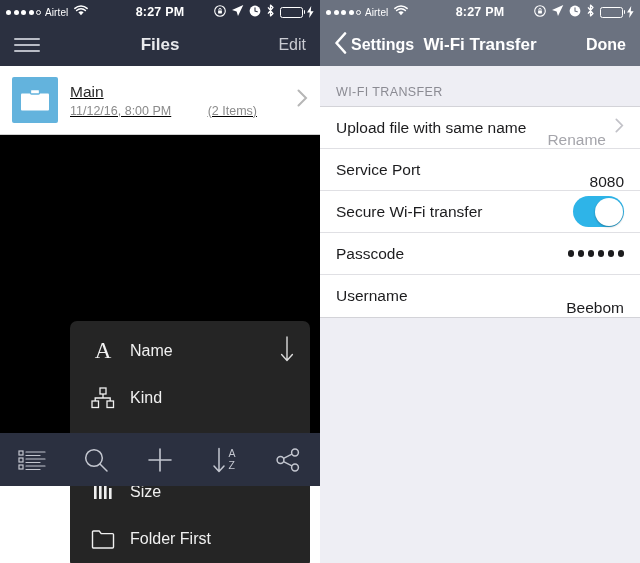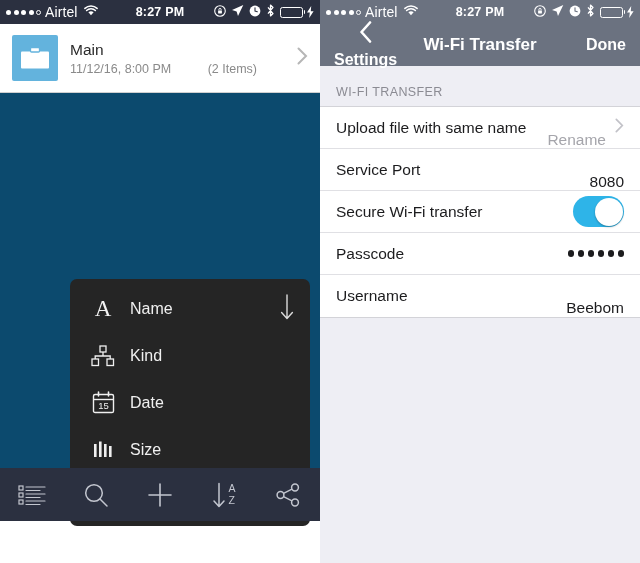--- a/index.html
+++ b/index.html
@@ -12,21 +12,21 @@
   .panel { width:320px; height:563px; position:relative; overflow:hidden; }
 
   
   .statusbar {
     height:24px; display:flex; align-items:center;
     padding:0 6px; font-size:12.5px; position:relative;
   }
   .sb-left { display:flex; align-items:center; gap:4px; }
   .sb-dots { display:flex; gap:2.5px; align-items:center; }
   .sb-dot { width:5px; height:5px; border-radius:50%; }
-  .sb-carrier { font-size:14px; letter-spacing:.1px; }
+  .sb-carrier { font-size:10px; letter-spacing:.1px; }
   .wifi-ico { display:inline-block; margin-left:2px; }
   .sb-time {
     position:absolute; left:0; right:0; text-align:center;
     font-size:12.5px; font-weight:bold; letter-spacing:.2px;
   }
   .sb-right {
     margin-left:auto; display:flex; align-items:center; gap:5px;
     position:relative; z-index:2;
   }
   .batt { display:flex; align-items:center; gap:1px; }
@@ -57,26 +57,26 @@
     position:absolute; left:0; right:0; text-align:center;
     font-size:17px; font-weight:bold; color:#e8e9ec; pointer-events:none;
   }
   .slate .nav-title { color:#ffffff; }
   .nav-right {
     margin-left:auto; font-size:16px; color:#c9cbd2; position:relative; z-index:2;
   }
   .slate .nav-right { color:#ffffff; font-weight:bold; }
   .hamburger { display:flex; flex-direction:column; gap:4px; width:26px; }
   .hamburger span { display:block; height:2px; background:#b9bcc6; border-radius:1px; }
-  .back-grp { display:flex; align-items:center; gap:4px; position:relative; z-index:2; color:#fff;flex-direction:column; }
+  .back-grp { display:flex; align-items:center; gap:4px; position:relative; z-index:2; color:#fff; }
   .back-chev { font-size:22px; font-weight:bold; line-height:1; }
   .back-label { font-size:16px; font-weight:bold; }
 
   
-  .files-body { background:#0c4a6e; height:497px; position:relative; }
+  .files-body { background:#000000; height:420px; position:relative;text-decoration:underline; }
   .file-row {
     display:flex; align-items:center; gap:12px;
     background:#ffffff; padding:11px 12px; border-bottom:1px solid #d0d0d0;
   }
   .folder-ico {
     width:46px; height:46px; background:#63b3dd; border-radius:2px;
     display:flex; align-items:center; justify-content:center; flex:0 0 auto;
   }
   .file-meta { flex:1; min-width:0; }
   .file-name { font-size:15.5px; color:#2b2b2b; margin-bottom:3px; }
@@ -194,20 +194,29 @@
         <span class="batt">
           <span class="batt-body"><span class="batt-fill" style="width:72%"></span></span>
           <span class="batt-cap"></span>
           <svg width="7" height="12" viewBox="0 0 7 12" style="margin-left:1px">
               <path d="M4.2 0 L0 6.6 H2.8 L2.2 12 L6.6 5.2 H3.8 Z" fill="#fff"></path>
             </svg>
         </span>
       </div>
     </div>
 
+    <div class="navbar">
+      <div class="hamburger">
+        <span></span>
+          <span></span>
+          <span></span>
+      </div>
+      <div class="nav-title">Files</div>
+      <div class="nav-right">Edit</div>
+    </div>
 
     <div class="files-body">
 
       <div class="file-row">
         <div class="folder-ico">
           <svg width="30" height="24" viewBox="0 0 30 24">
             <rect x="1" y="5.5" width="28" height="17" rx="1" fill="#ffffff"></rect>
             <rect x="10.5" y="1.5" width="9" height="4.5" rx="1" fill="#ffffff"></rect>
             <rect x="10.5" y="1.5" width="9" height="4.5" rx="1" fill="none" stroke="#63b3dd" stroke-width="1.3"></rect>
           </svg>

